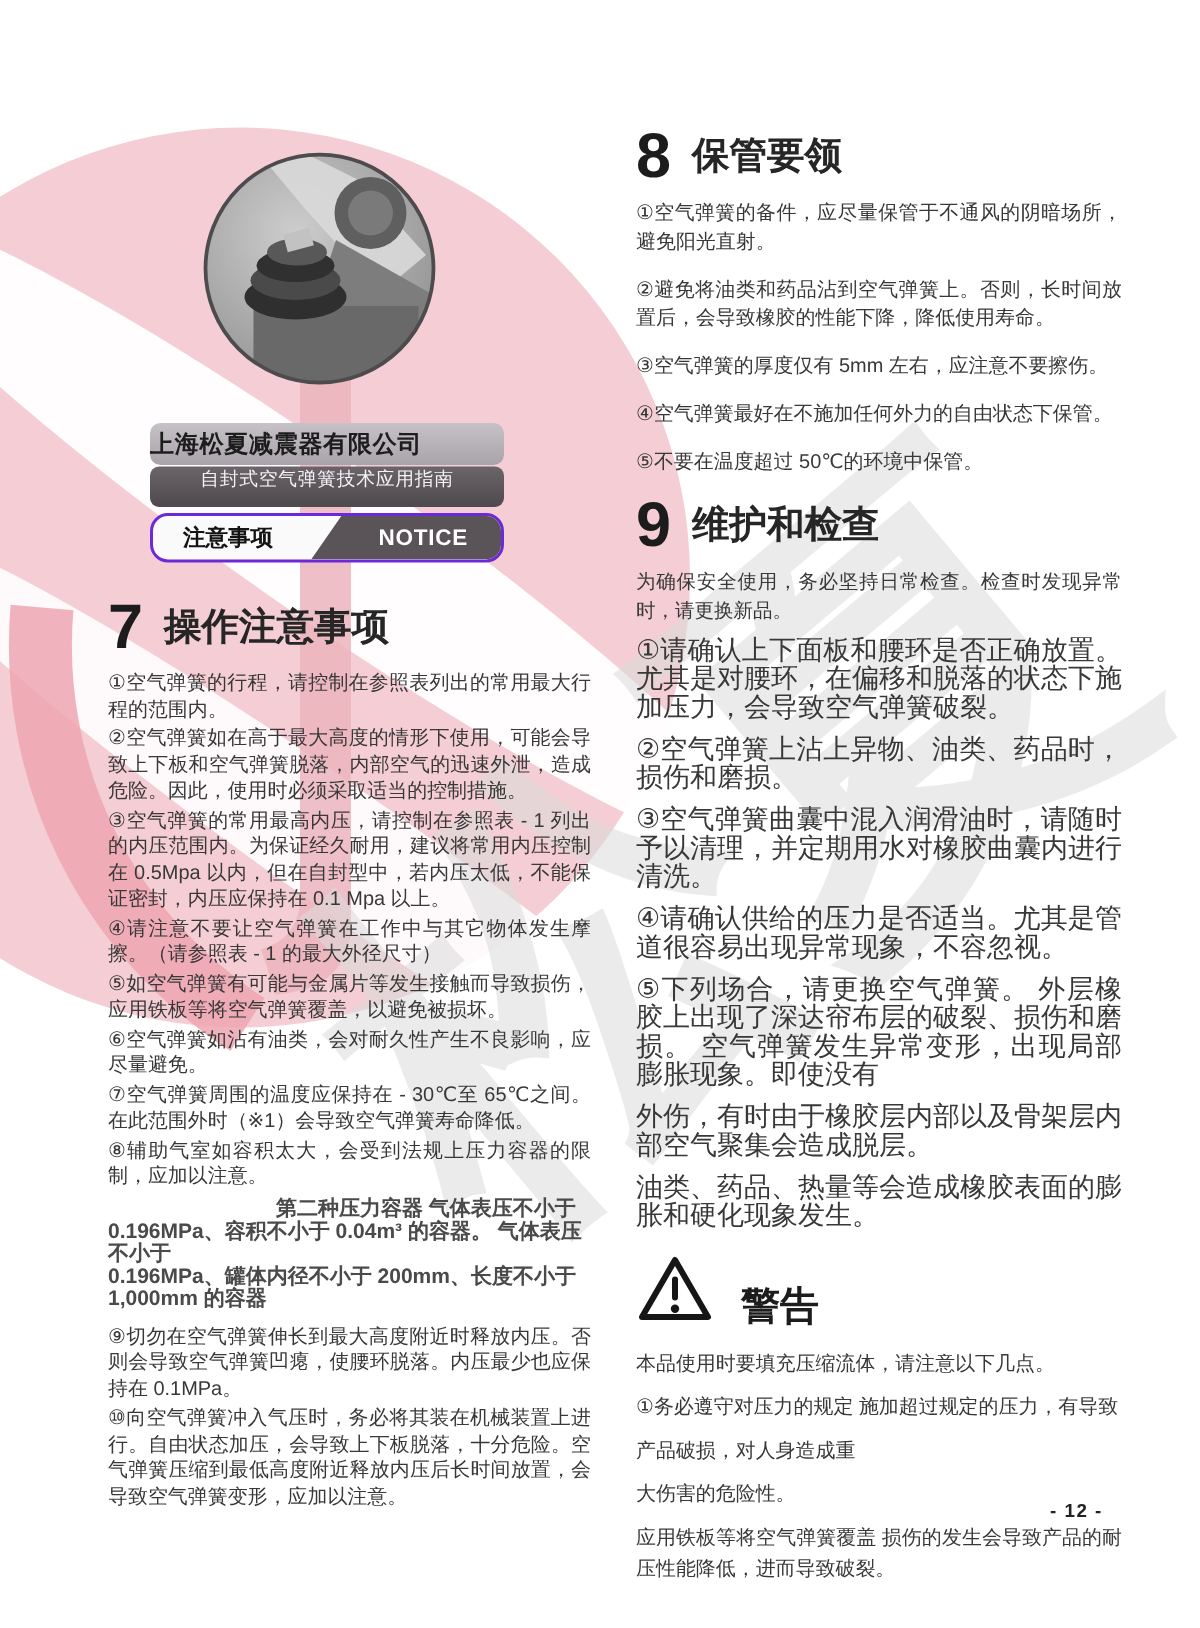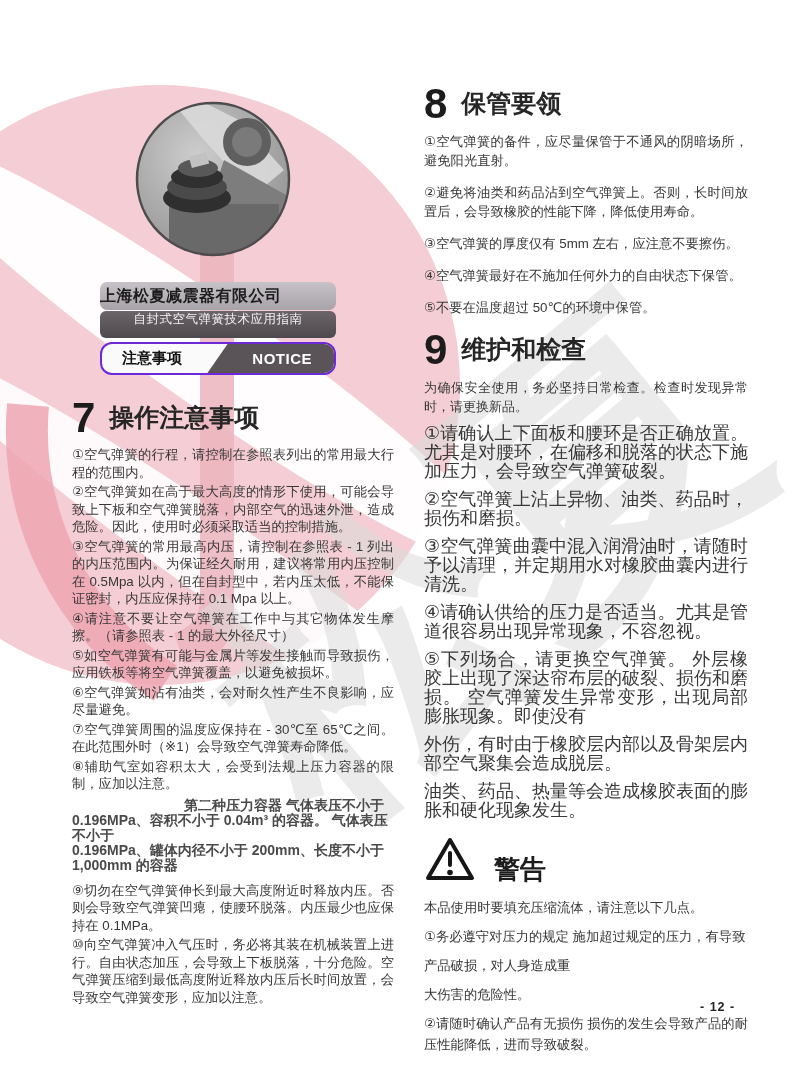--- a/index.html
+++ b/index.html
@@ -197,18 +197,18 @@
         </svg>
       </span>
       <span class="warn-title">警告</span>
     </div>
     <p>本品使用时要填充压缩流体，请注意以下几点。</p>
     <div>
 
     <p>①务必遵守对压力的规定 施加超过规定的压力，有导致</p>
         <p>产品破损，对人身造成重</p>
         <p>大伤害的危险性。</p>
-        <p>②请随时确认产品有无损伤 损伤的发生会导致产品的耐压性能降低，进而导致破裂。</p>
+        <p>应用铁板等将空气弹簧覆盖 损伤的发生会导致产品的耐压性能降低，进而导致破裂。</p>
       </div>
   </div>
 </div>
 
 <div class="page-num">- 12 -</div>
 
 </body></html>

